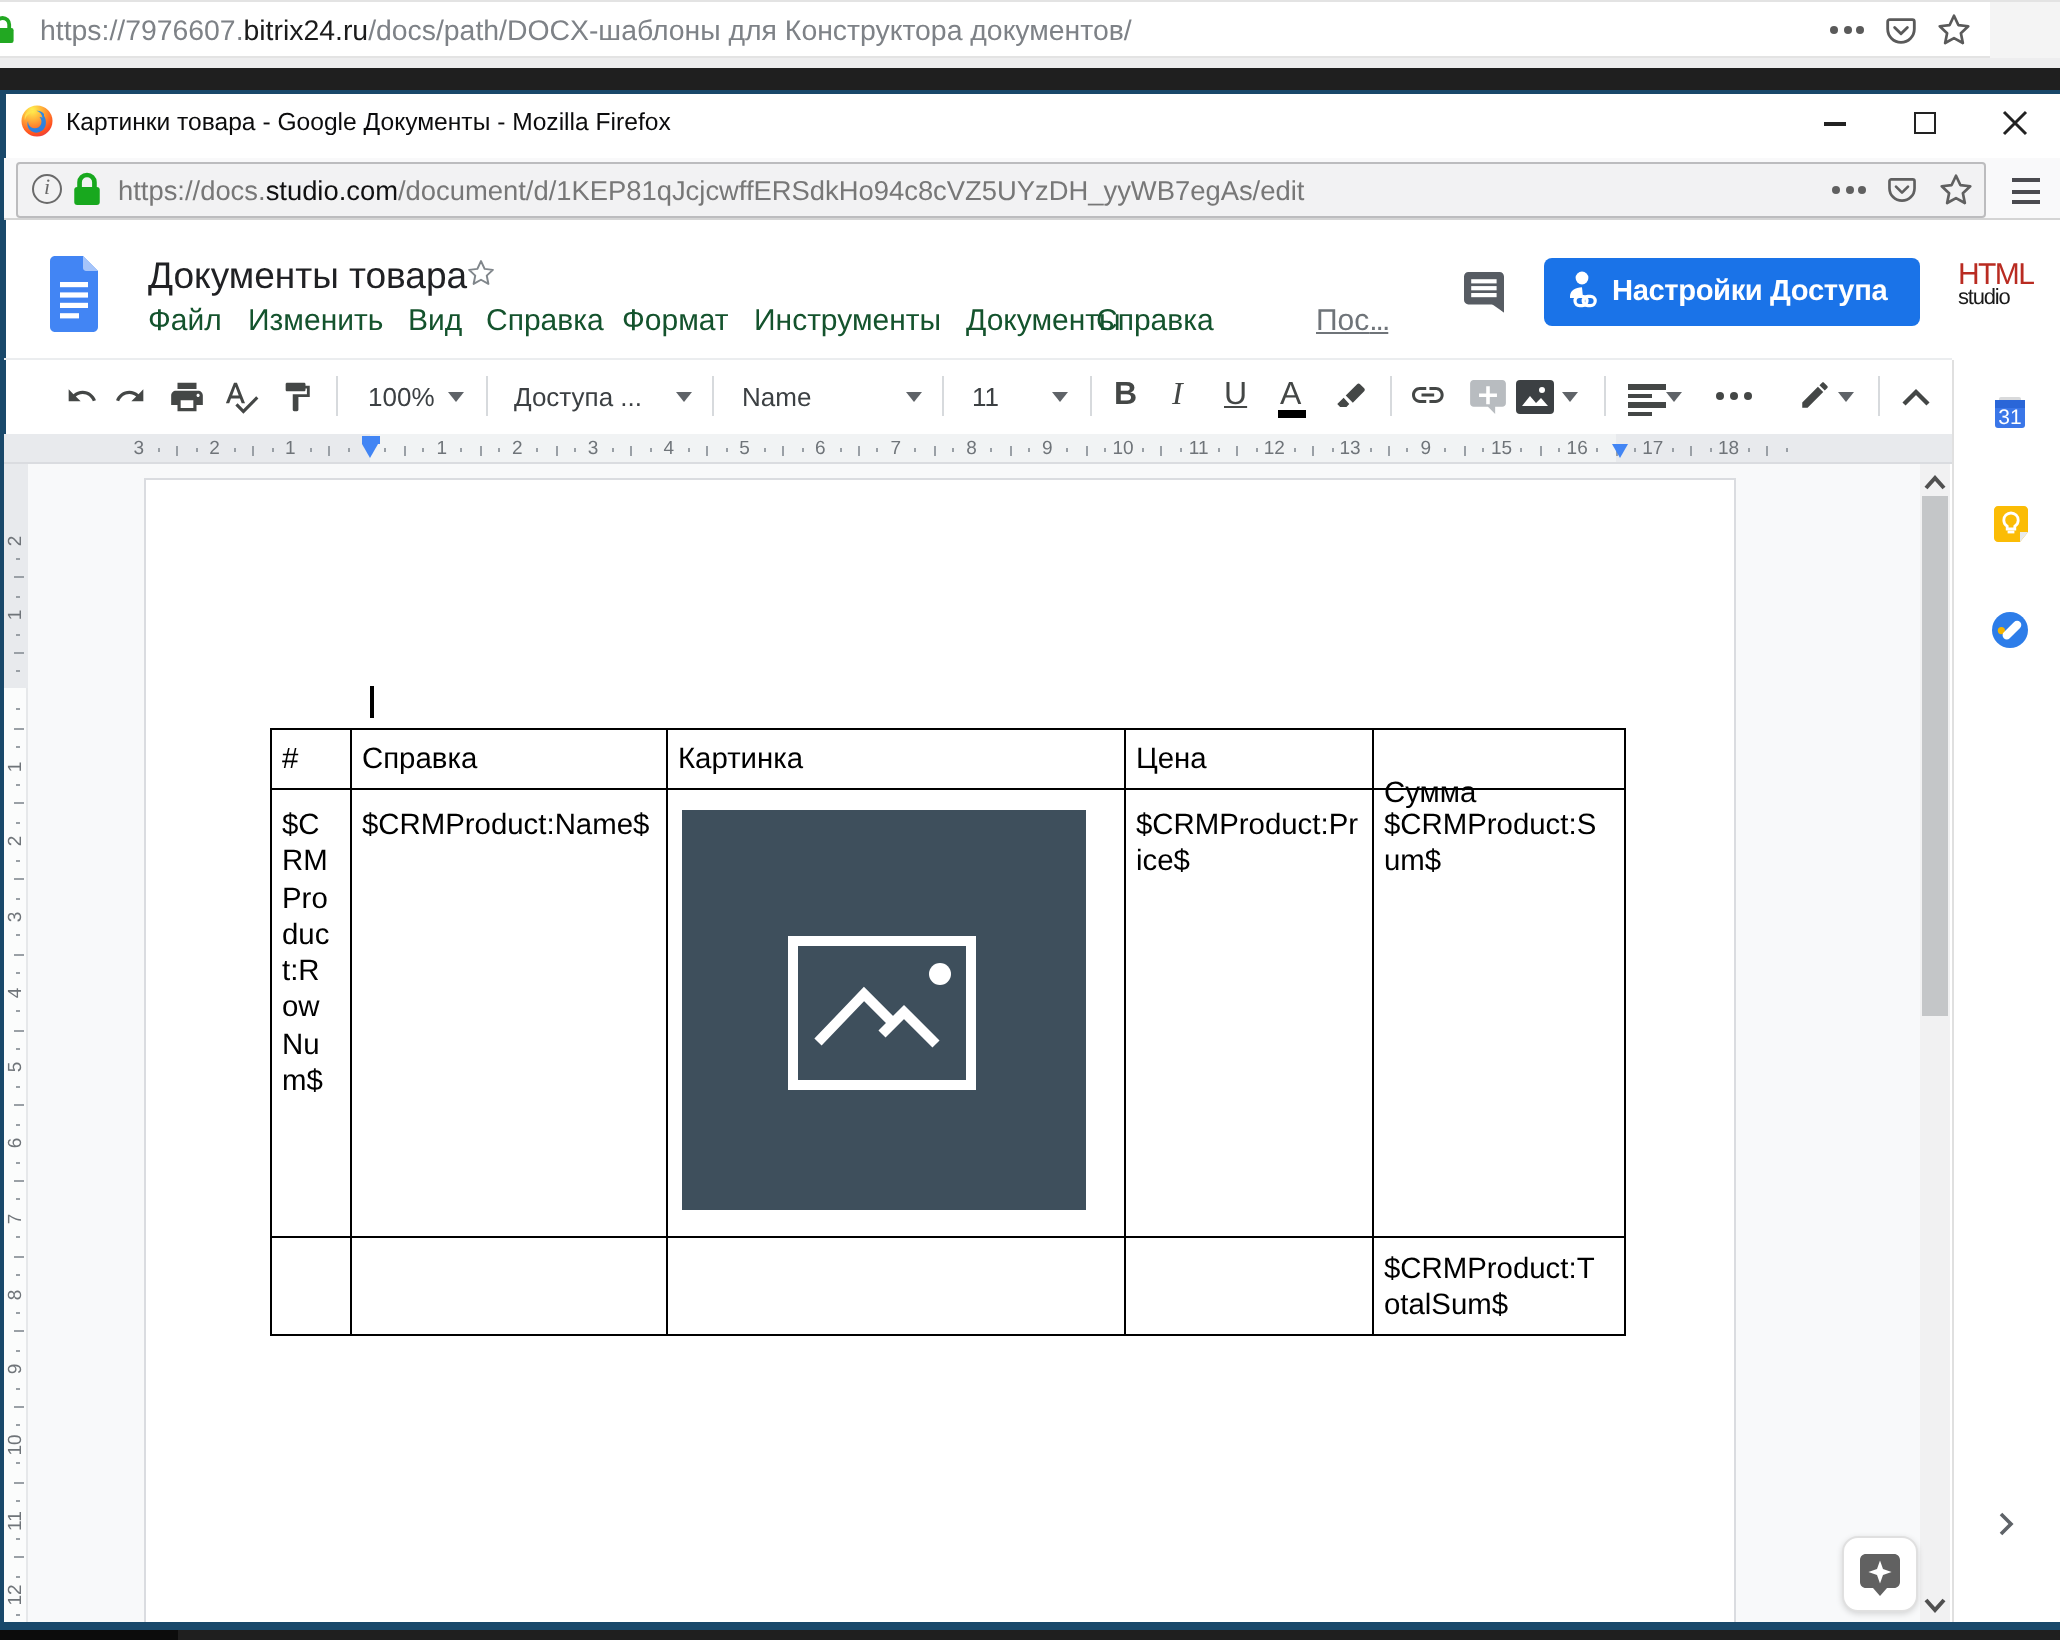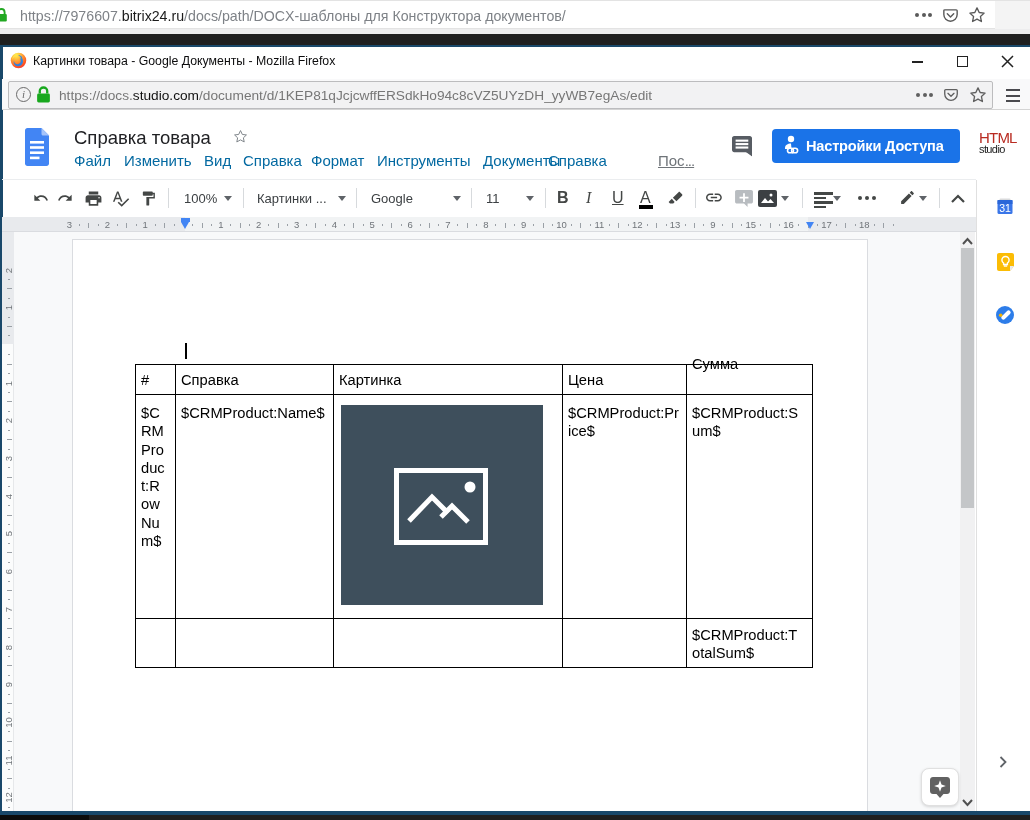--- a/index.html
+++ b/index.html
@@ -2,21 +2,21 @@
 <html><head><meta charset="utf-8"><style>
 *{margin:0;padding:0;box-sizing:border-box}
 html,body{width:1030px;height:820px;overflow:hidden}
 body{font-family:"Liberation Sans",sans-serif;position:relative;background:#fff}
 .a{position:absolute}
 .tick{position:absolute;background:#9aa0a6}
 .num{position:absolute;font-size:9.5px;color:#6f7479;line-height:9px}
 .vnum{position:absolute;font-size:9.5px;color:#6f7479;line-height:9px;transform:rotate(-90deg);transform-origin:center}
 .sep{position:absolute;width:1px;background:#d7dadd;top:188px;height:20px}
 .caret{position:absolute;width:0;height:0;border-left:4.5px solid transparent;border-right:4.5px solid transparent;border-top:5px solid #5f6368}
-.mi{position:absolute;font-size:15px;color:#0369a1;line-height:17px}
+.mi{position:absolute;font-size:15px;color:#14532d;line-height:17px}
 .tt{position:absolute;font-size:13px;color:#3c4043;line-height:15px}
 .ct{position:absolute;font-size:14.7px;color:#000;line-height:18.3px;white-space:nowrap}
 </style></head><body>
 <div class="a" style="left:0;top:0;width:1030px;height:29px;background:#fff;border:1px solid #e3e3e3;border-left:none"></div>
 <div class="a" style="left:995px;top:1px;width:35px;height:28px;background:#f4f4f4"></div>
 <svg class="a" style="left:-5px;top:8px" width="13" height="14" viewBox="0 0 13 14">
     <path d="M3 6V4.3C3 2.5 4.4 1 6.3 1s3.3 1.5 3.3 3.3V6" fill="none" stroke="#22a822" stroke-width="1.9"></path>
     <rect x="0.8" y="6" width="11" height="7.5" rx="1.1" fill="#22a822"></rect>
   </svg>
 <div class="a" style="left:20px;top:8px;font-size:14.2px;color:#7e8287;white-space:nowrap">https://7976607.<span style="color:#1b1b1b">bitrix24.ru</span>/docs/path/DOCX-шаблоны для Конструктора документов/</div>
@@ -77,21 +77,21 @@
 <svg class="a" style="left:25px;top:128px" width="24" height="38" viewBox="0 0 24 38">
 <path d="M2.5 0h14L24 7.5V35.5c0 1.4-1.1 2.5-2.5 2.5h-19C1.1 38 0 36.9 0 35.5v-33C0 1.1 1.1 0 2.5 0z" fill="#4285f4"></path>
 <path d="M16.5 0L24 7.5h-6c-.8 0-1.5-.7-1.5-1.5z" fill="#a5c4fa"></path>
 <g fill="#fff">
       <rect x="5" y="13" width="14" height="2.6"></rect>
       <rect x="5" y="18.2" width="14" height="2.6"></rect>
       <rect x="5" y="23.4" width="14" height="2.6"></rect>
       <rect x="5" y="28.6" width="9.5" height="2.6"></rect>
     </g>
 </svg>
-<div class="a" style="left:74px;top:127px;font-size:18.5px;color:#202124">Справка товара</div>
+<div class="a" style="left:74px;top:127px;font-size:18.5px;color:#202124">Документы товара</div>
 <svg class="a" style="left:233px;top:129px" width="15" height="15" viewBox="0 0 24 24">
     <path d="M12 2.5l2.9 6.2 6.6.8-4.9 4.6 1.3 6.6L12 17.4l-5.9 3.3 1.3-6.6-4.9-4.6 6.6-.8z" fill="none" stroke="#80868b" stroke-width="1.6" stroke-linejoin="round"></path>
   </svg>
 <div class="mi" style="left:74px;top:152px">Файл</div>
 <div class="mi" style="left:124px;top:152px">Изменить</div>
 <div class="mi" style="left:204px;top:152px">Вид</div>
 <div class="mi" style="left:243px;top:152px">Справка</div>
 <div class="mi" style="left:311px;top:152px">Формат</div>
 <div class="mi" style="left:377px;top:152px">Инструменты</div>
 <div class="mi" style="left:483px;top:152px">Документы</div>
@@ -131,24 +131,24 @@
 <svg class="a" style="left:111px;top:189px" width="19" height="19" viewBox="0 0 24 24">
     <path d="M12.45 16h2.09L9.43 3H7.57L2.46 16h2.09l1.12-3h5.64l1.14 3zm-6.02-5L8.5 5.48 10.57 11H6.43zm15.16.59l-8.09 8.09L9.83 16l-1.41 1.41 5.09 5.09L23 13l-1.41-1.41z" fill="#444746"></path>
   </svg>
 <svg class="a" style="left:140px;top:189px" width="17" height="19" viewBox="0 0 24 24">
     <path d="M18 4V3c0-.55-.45-1-1-1H5c-.55 0-1 .45-1 1v4c0 .55.45 1 1 1h12c.55 0 1-.45 1-1V6h1v4H9v11c0 .55.45 1 1 1h2c.55 0 1-.45 1-1v-9h8V4h-3z" fill="#444746"></path>
   </svg>
 <div class="sep" style="left:168px"></div>
 <div class="tt" style="left:184px;top:191px">100%</div>
 <div class="caret" style="left:224px;top:196px"></div>
 <div class="sep" style="left:243px"></div>
-<div class="tt" style="left:257px;top:191px">Картинки ...</div>
+<div class="tt" style="left:257px;top:191px">Доступа ...</div>
 <div class="caret" style="left:338px;top:196px"></div>
 <div class="sep" style="left:356px"></div>
-<div class="tt" style="left:371px;top:191px">Google</div>
+<div class="tt" style="left:371px;top:191px">Name</div>
 <div class="caret" style="left:453px;top:196px"></div>
 <div class="sep" style="left:471px"></div>
 <div class="tt" style="left:486px;top:191px">11</div>
 <div class="caret" style="left:526px;top:196px"></div>
 <div class="sep" style="left:545px"></div>
 <div class="a" style="left:557px;top:189px;font-size:16px;font-weight:700;color:#444746">B</div>
 <div class="a" style="left:586px;top:189px;font-size:16px;font-style:italic;font-family:'Liberation Serif',serif;color:#444746">I</div>
 <div class="a" style="left:612px;top:189px;font-size:16px;text-decoration:underline;color:#444746">U</div>
 <div class="a" style="left:640px;top:189px;font-size:16px;color:#444746">A</div>
 <div class="a" style="left:639px;top:205px;width:14px;height:3.5px;background:#000"></div>
@@ -348,21 +348,21 @@
 <div class="a" style="left:686px;top:364px;width:1px;height:303px;background:#000"></div>
 <div class="a" style="left:812px;top:364px;width:1px;height:303px;background:#000"></div>
 <div class="a" style="left:135px;top:364px;width:678px;height:1px;background:#000"></div>
 <div class="a" style="left:135px;top:394px;width:678px;height:1px;background:#000"></div>
 <div class="a" style="left:135px;top:618px;width:678px;height:1px;background:#000"></div>
 <div class="a" style="left:135px;top:667px;width:678px;height:1px;background:#000"></div>
 <div class="ct" style="left:141px;top:371px">#</div>
 <div class="ct" style="left:181px;top:371px">Справка</div>
 <div class="ct" style="left:339px;top:371px">Картинка</div>
 <div class="ct" style="left:568px;top:371px">Цена</div>
-<div class="ct" style="left:692px;top:355px">Сумма</div>
+<div class="ct" style="left:692px;top:388px">Сумма</div>
 <div class="ct" style="left:141px;top:404px">$C<br>RM<br>Pro<br>duc<br>t:R<br>ow<br>Nu<br>m$</div>
 <div class="ct" style="left:181px;top:404px">$CRMProduct:Name$</div>
 <div class="ct" style="left:568px;top:404px">$CRMProduct:Pr<br>ice$</div>
 <div class="ct" style="left:692px;top:404px">$CRMProduct:S<br>um$</div>
 <div class="ct" style="left:692px;top:626px">$CRMProduct:T<br>otalSum$</div>
 <div class="a" style="left:341px;top:405px;width:202px;height:200px;background:#3e4f5c"></div>
 <svg class="a" style="left:341px;top:405px" width="202" height="200" viewBox="0 0 202 200">
 <rect x="55.5" y="65.5" width="89" height="72" fill="none" stroke="#fff" stroke-width="5"></rect>
 <circle cx="129" cy="82" r="5.5" fill="#fff"></circle>
 <path d="M68 116l23-24 16 16" fill="none" stroke="#fff" stroke-width="5"></path>

